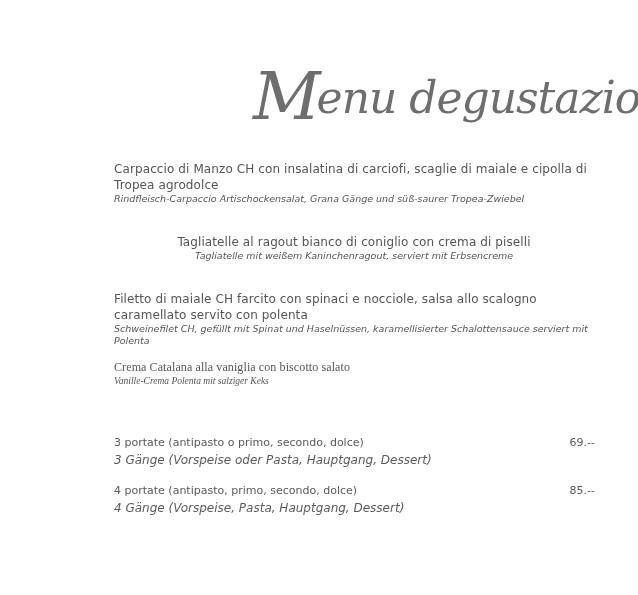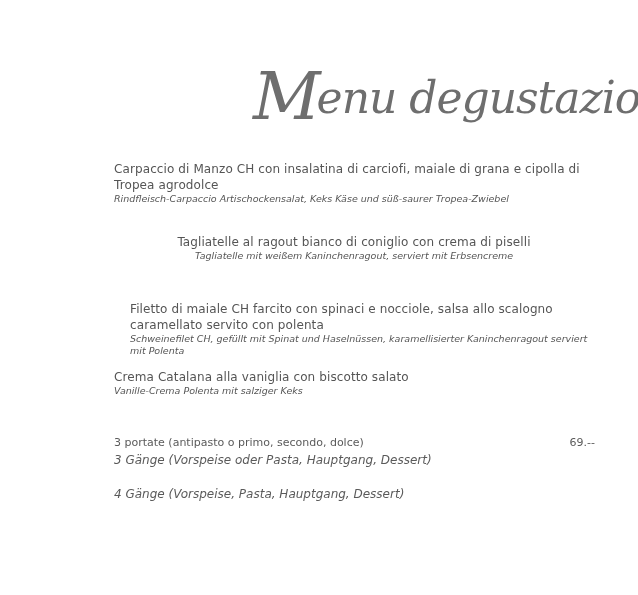--- a/index.html
+++ b/index.html
@@ -70,42 +70,46 @@
     }
   </style>
 </head>
 <body>
 
 <div class="title">
   <span class="cap">M</span><span>enu degustazione</span>
 </div>
 
 <div class="course" style="top:161px;">
-  <div class="it">Carpaccio di Manzo CH con insalatina di carciofi, maiale di grana e cipolla di Tropea agrodolce</div>
-  <div class="de">Rindfleisch-Carpaccio Artischockensalat, Keks Käse und süß-saurer Tropea-Zwiebel</div>
+  <div class="it">Carpaccio di Manzo CH con insalatina di carciofi, scaglie di maiale e cipolla di Tropea agrodolce</div>
+  <div class="de">Rindfleisch-Carpaccio Artischockensalat, Grana Gänge und süß-saurer Tropea-Zwiebel</div>
 </div>
 
 <div class="course" style="top:234px;text-align:center;">
   <div class="it">Tagliatelle al ragout bianco di coniglio con crema di piselli</div>
   <div class="de">Tagliatelle mit weißem Kaninchenragout, serviert mit Erbsencreme</div>
 </div>
 
-<div class="course" style="top:301px; width:475px;margin-left:16px;">
+<div class="course" style="top:291px; width:475px;">
   <div class="it">Filetto di maiale CH farcito con spinaci e nocciole, salsa allo scalogno caramellato servito con polenta</div>
-  <div class="de">Schweinefilet CH, gefüllt mit Spinat und Haselnüssen, karamellisierter Kaninchenragout serviert mit Polenta</div>
+  <div class="de">Schweinefilet CH, gefüllt mit Spinat und Haselnüssen, karamellisierter Schalottensauce serviert mit Polenta</div>
 </div>
 
-<div class="course" style="top:369px;">
+<div class="course" style="top:359px;font-family:Liberation Serif, serif;">
   <div class="it">Crema Catalana alla vaniglia con biscotto salato</div>
   <div class="de">Vanille-Crema Polenta mit salziger Keks</div>
 </div>
 
 <div class="price-row" style="top:436px;">
   <div class="line">
     <span>3 portate (antipasto o primo, secondo, dolce)</span>
     <span>69.--</span>
   </div>
   <div class="de">3 Gänge (Vorspeise oder Pasta, Hauptgang, Dessert)</div>
 </div>
 
 <div class="price-row" style="top:484px;">
+  <div class="line">
+    <span>4 portate (antipasto, primo, secondo, dolce)</span>
+    <span>85.--</span>
+  </div>
   <div class="de">4 Gänge (Vorspeise, Pasta, Hauptgang, Dessert)</div>
 </div>
 
 </body></html>

